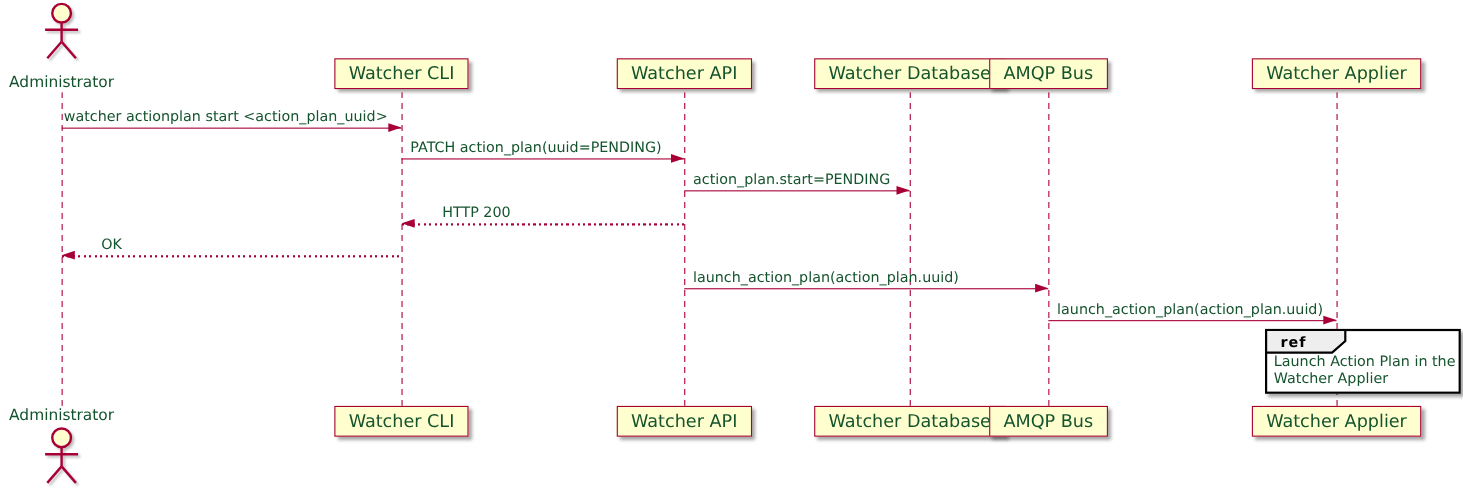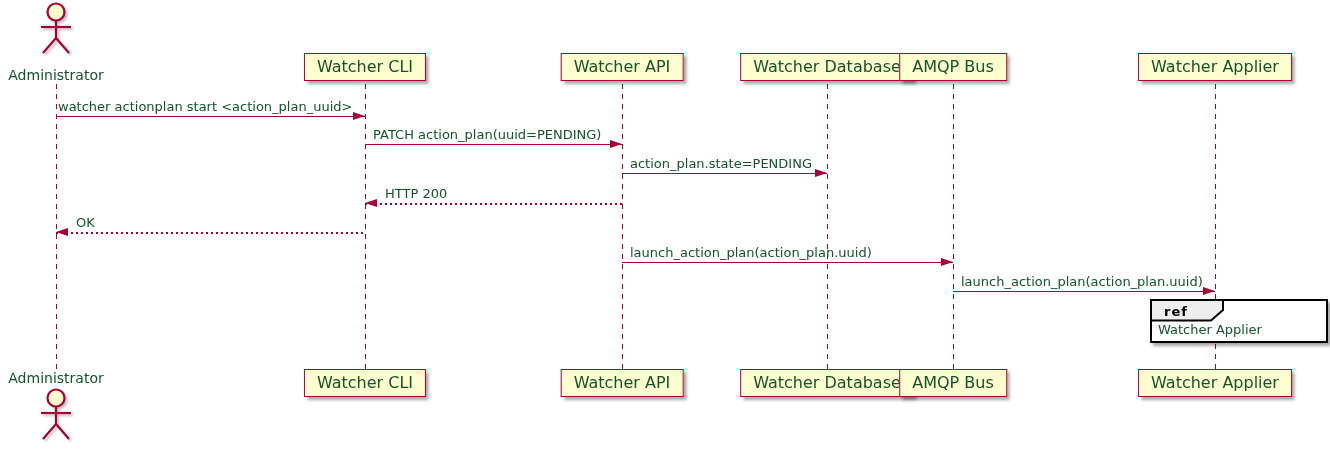--- a/index.html
+++ b/index.html
@@ -78,37 +78,38 @@
     </div>
   <div id="messages-layer">
       <div class="msg-line solid" style="left: 56px; width: 309px; top: 116px;"></div>
       <div class="msg-head right" style="left: 353px; top: 112px;"></div>
       <div class="msg-label" style="left: 58px; top: 99px;">watcher actionplan start &lt;action_plan_uuid&gt;</div>
       <div class="msg-line solid" style="left: 365px; width: 257px; top: 144px;"></div>
       <div class="msg-head right" style="left: 610px; top: 140px;"></div>
       <div class="msg-label" style="left: 373px; top: 127px;">PATCH action_plan(uuid=PENDING)</div>
       <div class="msg-line solid" style="left: 622px; width: 205px; top: 173px;"></div>
       <div class="msg-head right" style="left: 815px; top: 169px;"></div>
-      <div class="msg-label" style="left: 630px; top: 156px;">action_plan.state=PENDING</div>
+      <div class="msg-label" style="left: 630px; top: 156px;">action_plan.start=PENDING</div>
       <div class="msg-line dotted" style="left: 365px; width: 257px; top: 203px;"></div>
       <div class="msg-head left" style="left: 365px; top: 199px;"></div>
-      <div class="msg-label" style="left: 385px; top: 186px;">HTTP 200</div>
+      <div class="msg-label" style="left: 402px; top: 186px;">HTTP 200</div>
       <div class="msg-line dotted" style="left: 56px; width: 309px; top: 232px;"></div>
       <div class="msg-head left" style="left: 56px; top: 228px;"></div>
-      <div class="msg-label" style="left: 76px; top: 215px;">OK</div>
+      <div class="msg-label" style="left: 92px; top: 215px;">OK</div>
       <div class="msg-line solid" style="left: 622px; width: 331px; top: 262px;"></div>
       <div class="msg-head right" style="left: 941px; top: 258px;"></div>
       <div class="msg-label" style="left: 630px; top: 245px;">launch_action_plan(action_plan.uuid)</div>
       <div class="msg-line solid" style="left: 953px; width: 262px; top: 291px;"></div>
       <div class="msg-head right" style="left: 1203px; top: 287px;"></div>
       <div class="msg-label" style="left: 961px; top: 274px;">launch_action_plan(action_plan.uuid)</div>
     </div>
 
-  <div class="ref-box" id="refbox" style="left: 1150px; top: 299px; width: 178px; height: 44px;">
+  <div class="ref-box" id="refbox" style="left: 1150px; top: 299px; width: 178px; height: 59px;">
     <svg class="ref-tab" width="76" height="23">
       <path d="M1,1 L73,1 L73,11 L61,21.5 L1,21.5 Z" fill="#EEEEEE" stroke="#000000" stroke-width="2"></path>
       <text x="14" y="16.5">ref</text>
     </svg>
     <div class="ref-lines">
+      <div>Launch Action Plan in the</div>
       <div>Watcher Applier</div>
     </div>
   </div>
 </div>
 
 </body></html>

